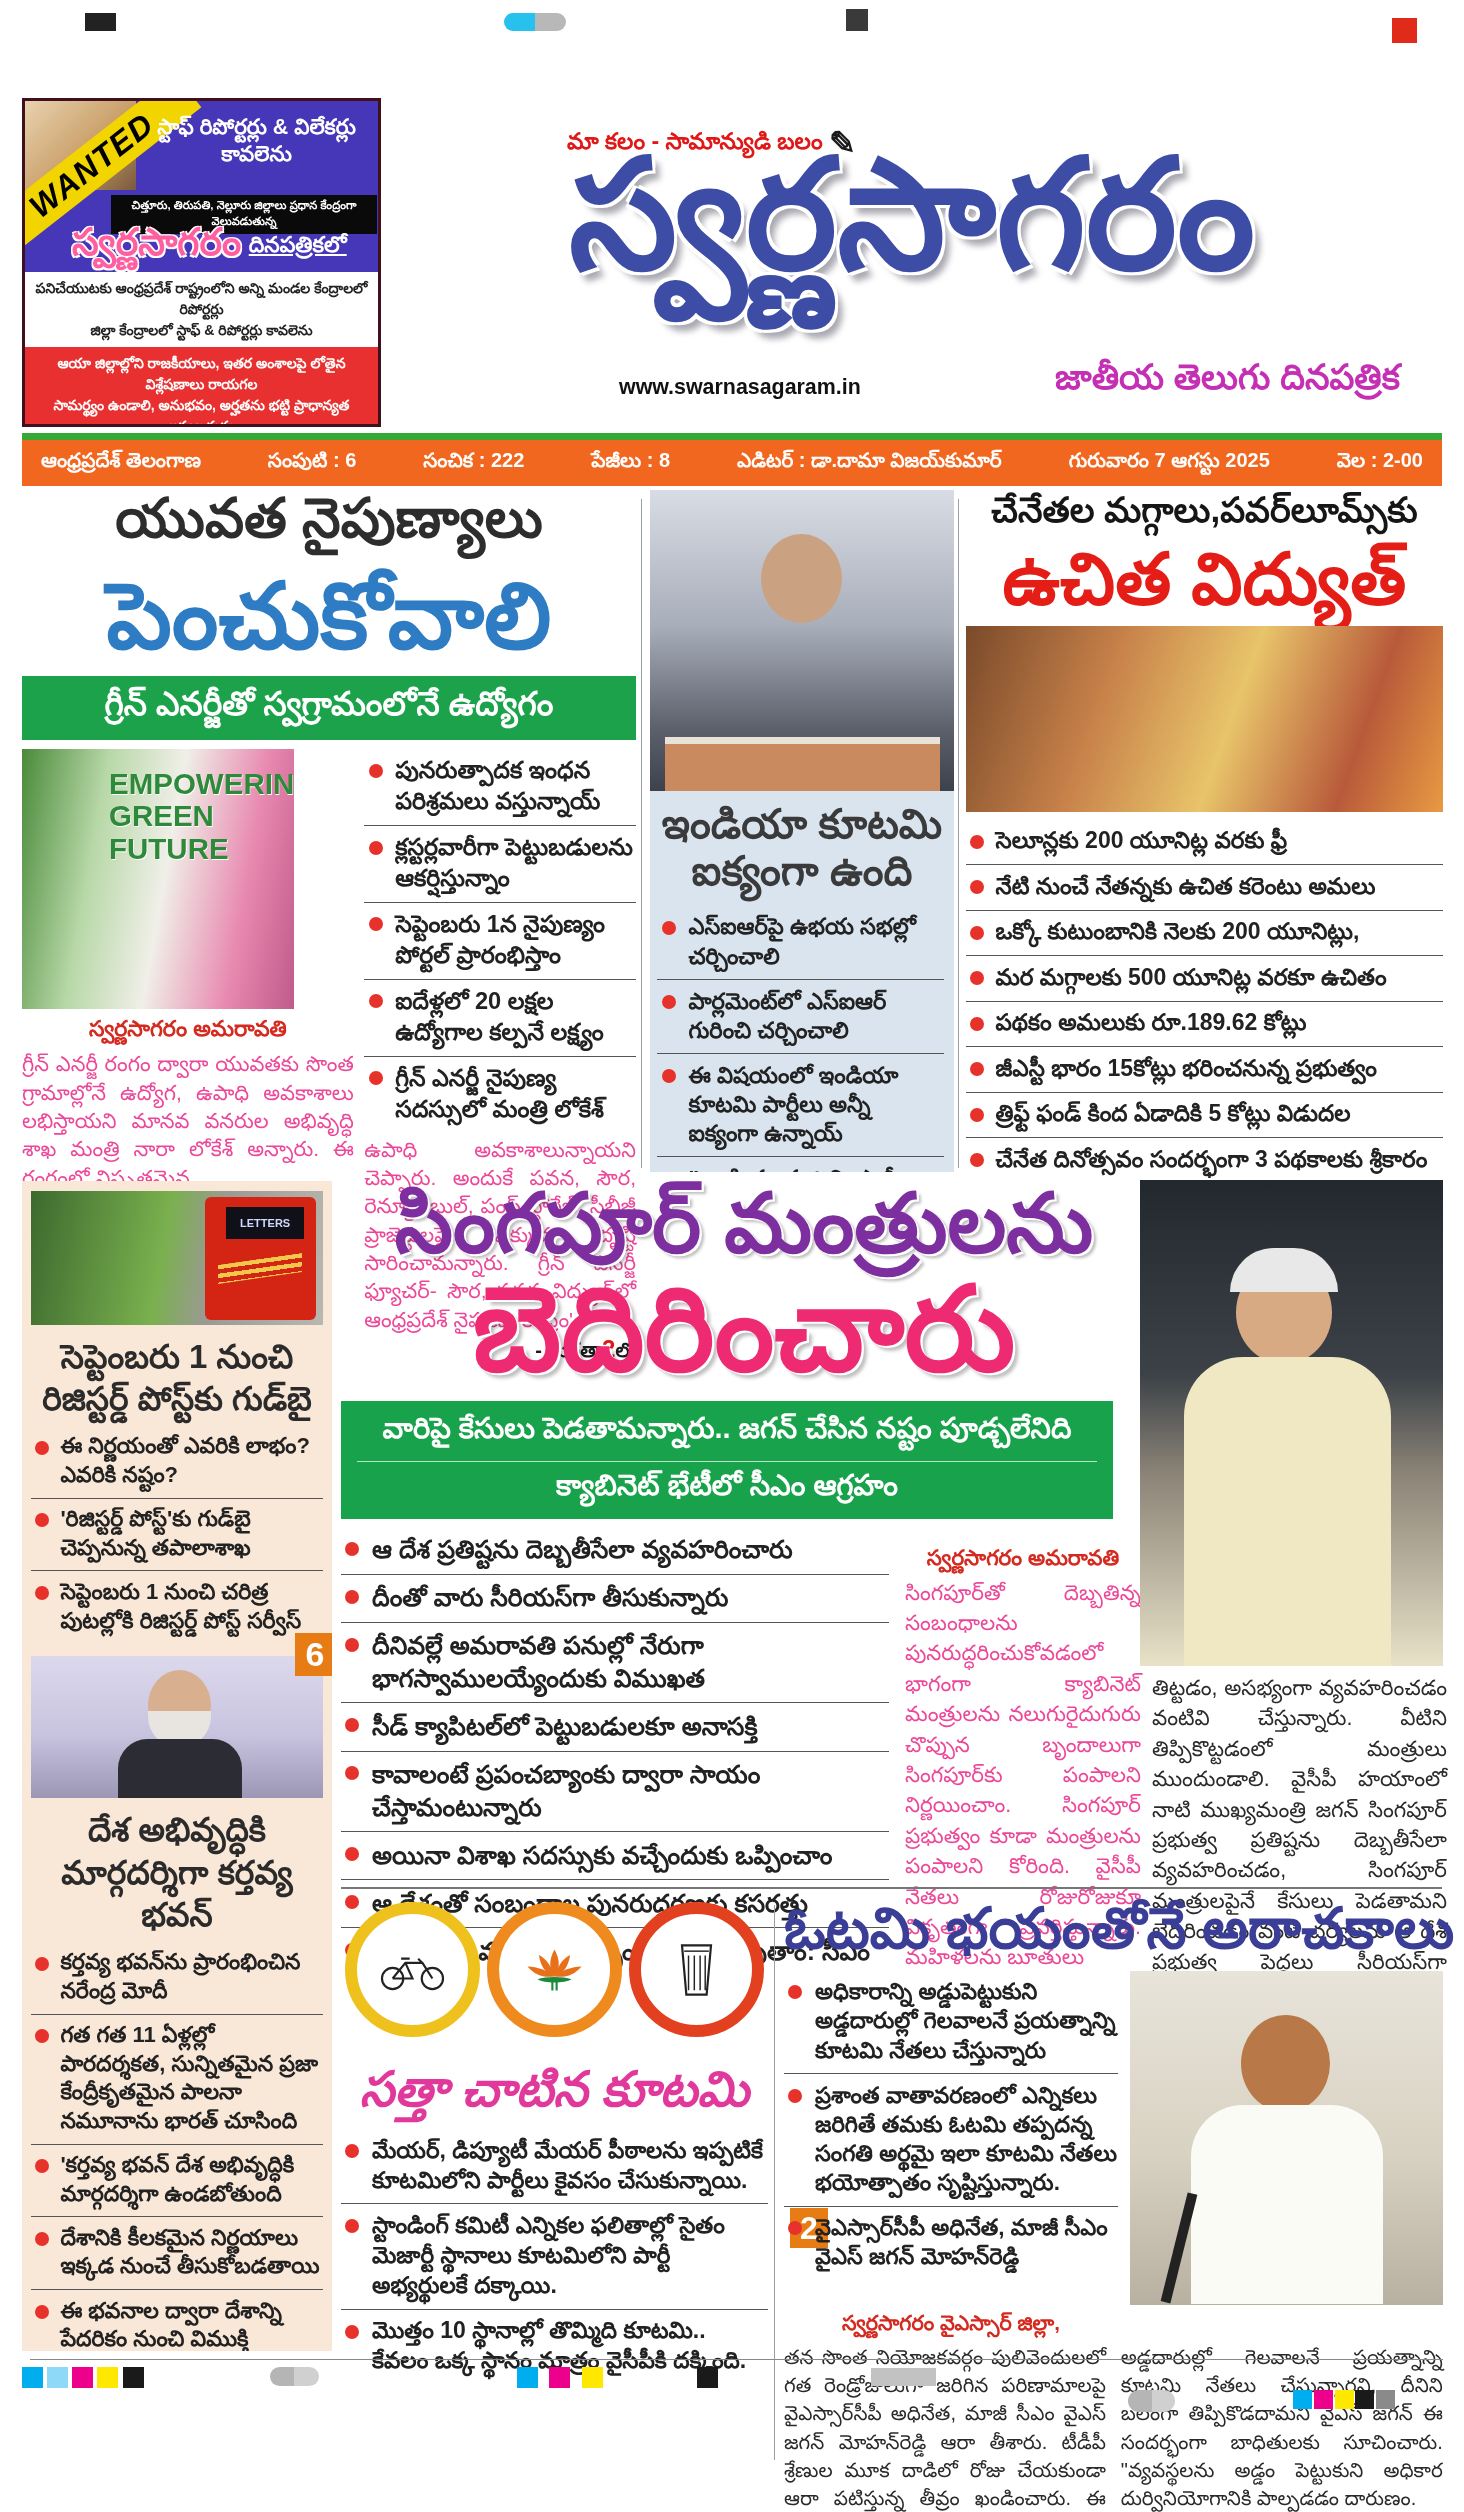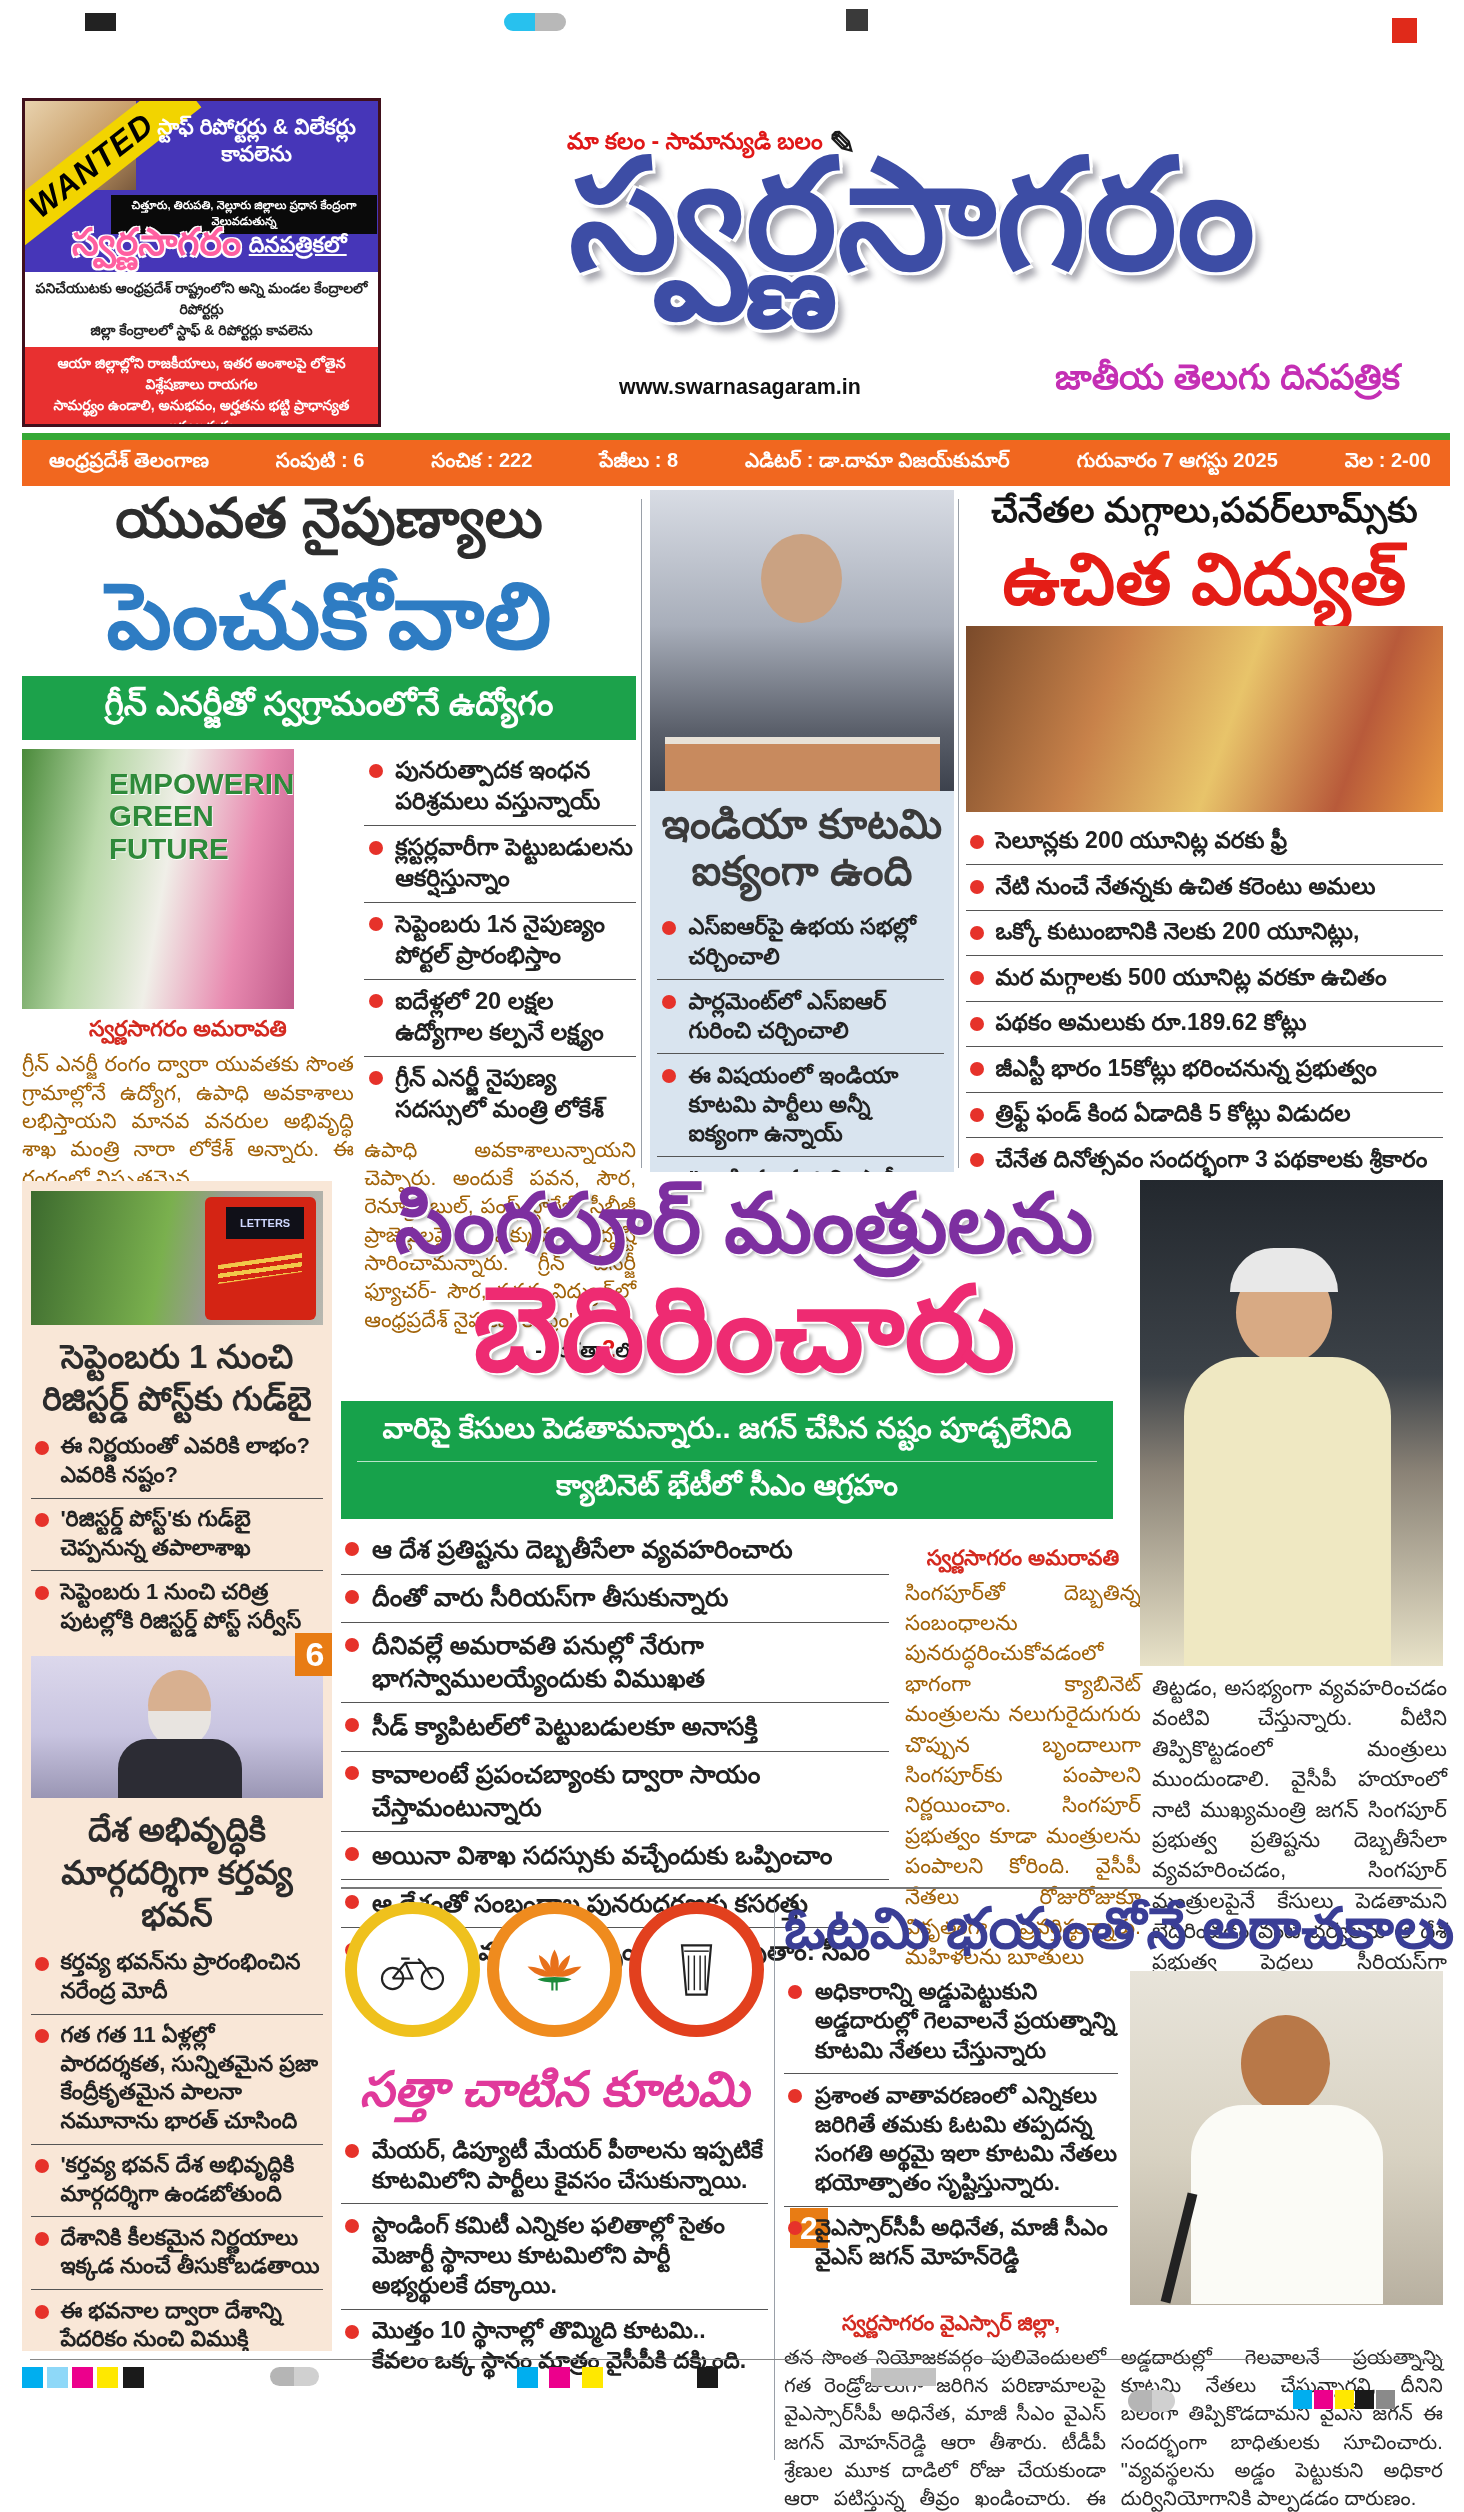--- a/index.html
+++ b/index.html
@@ -33,27 +33,27 @@
   .masthead{position:absolute;left:381px;top:53px;width:1062px;height:359px;}
   .tagline{position:absolute;left:186px;top:71px;color:#e01818;font-weight:bold;font-size:23px;}
   .pen{color:#1a1a1a;font-size:32px;vertical-align:middle;}
   .mast-title{position:absolute;left:0;top:62px;width:100%;text-align:center;
           font-size:154px;font-weight:bold;color:#3d4da5;line-height:1.3;
           text-shadow:3px 3px 0 #fff,-3px -3px 0 #fff,3px -3px 0 #fff,-3px 3px 0 #fff,7.4px 8.9px 5.9px rgba(40,40,60,.4);}
   .mast-web{position:absolute;left:238px;bottom:11.8px;color:#111;font-weight:bold;font-size:21.4px;}
   .mast-sub{position:absolute;right:43px;bottom:5.9px;color:#c42fb4;font-weight:bold;font-size:35px;
           text-shadow:0.7px 0.7px 0 #fff;}
   
-  .infobar{position:absolute;left:22px;top:440px;width:1420px;height:46px;background:#f1671f;padding-left:8px;}
+  .infobar{position:absolute;left:22px;top:440px;width:1420px;height:46px;background:#f1671f;}
   .infobar::before{content:"";position:absolute;left:0;top:-6.6px;width:100%;height:6.6px;background:#35a835;}
   .infobar-inner{display:flex;justify-content:space-between;align-items:center;height:100%;
           padding:0 19px;color:#fff;font-weight:bold;font-size:20px;}
   
   .dateline{color:#d42a20;font-weight:bold;text-align:center;}
-  .bodytext{color:#a16207;text-align:justify;}
+  .bodytext{color:#ec4899;text-align:justify;}
   .bullets{list-style:none;margin:0;padding:0;}
   .bullets li{position:relative;padding:6.6px 0 8px 31px;color:#222;line-height:1.3;}
   .bullets li:not(:last-child){border-bottom:0.7px solid #555;}
   .bullets li::before{content:"";position:absolute;left:4.4px;top:14.8px;width:14px;height:14px;
           border-radius:50%;background:#e6322a;}
   .cont{font-weight:bold;color:#1a1a1a;white-space:nowrap;}
   .cont .num{color:#e01818;font-size:1.2em;}
   .vrule{position:absolute;width:0.7px;background:#9aa0a8;}
   .hrule{position:absolute;height:1.5px;background:#777;}
   .badge{position:absolute;background:#e87c14;color:#fff;font-weight:bold;text-align:center;}

